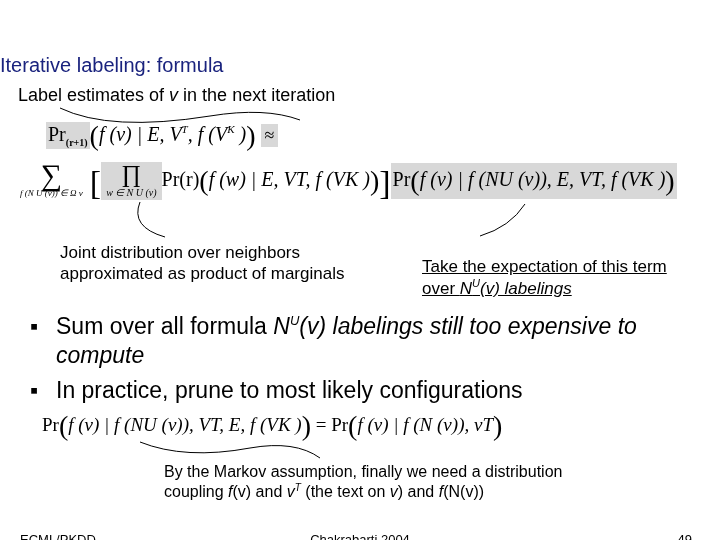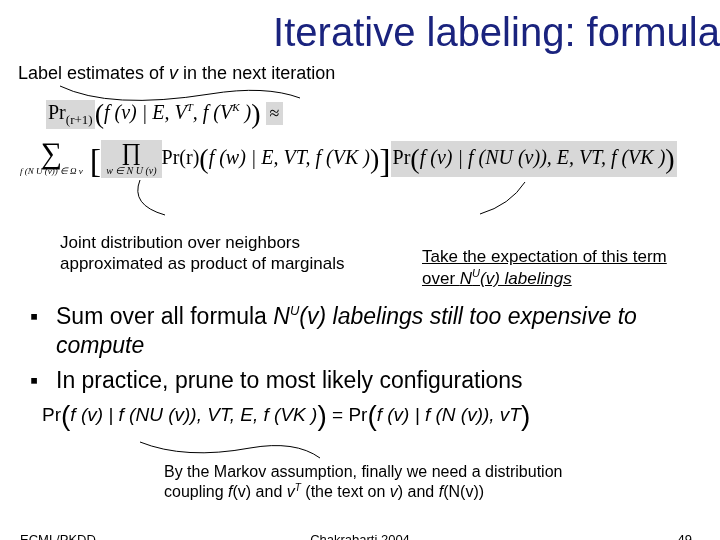--- a/index.html
+++ b/index.html
@@ -6,25 +6,26 @@
   body {
     width: 720px;
     height: 540px;
     background: #fff;
     font-family: Arial, Helvetica, sans-serif;
     position: relative;
     overflow: hidden;
     color: #000;
   }
   .title {
-    text-align: right;
-    font-size: 40px;
+    text-align: left;
+    font-size: 20px;
     color: #1a237e;
     padding-top: 10px;
     font-weight: normal;
+    margin-top: 44px;
   }
   .subhead {
     font-size: 18px;
     padding: 8px 0 0 18px;
   }
   .subhead .ital { font-style: italic; }
 
   .formula-area {
     position: relative;
     height: 130px;
@@ -36,21 +37,21 @@
   }
 
   
   .form-line1 {
     position: absolute;
     left: 46px;
     top: 8px;
     font-family: "Times New Roman", serif;
     font-size: 20px;
   }
-  .form-line1 .sub { font-size: 13px; vertical-align: sub; }
+  .form-line1 .sub { font-size: 10px; vertical-align: sub; font-weight: bold; }
   .form-line1 .sup { font-size: 11px; vertical-align: super; }
   .bigparen { font-size: 28px; vertical-align: -4px; }
 
   
   .form-line2 {
     position: absolute;
     left: 20px;
     top: 50px;
     font-family: "Times New Roman", serif;
     font-size: 20px;
@@ -77,21 +78,20 @@
   
   .connector {
     position: absolute;
     overflow: visible;
     pointer-events: none;
   }
 
   .annotations {
     position: relative;
     height: 64px;
-    margin-top: 12px;
   }
   .annot-left {
     position: absolute;
     left: 60px;
     top: 0;
     width: 330px;
     font-size: 17px;
     line-height: 1.25;
   }
   .annot-right {
@@ -115,21 +115,21 @@
     line-height: 1.25;
     margin-bottom: 6px;
   }
   .bullets .mark { width: 26px; flex: none; }
   .bullets .ital { font-style: italic; }
   .bullets .supU { font-size: 13px; vertical-align: super; font-style: italic; }
 
   .formula3 {
     position: relative;
     margin: 4px 0 0 42px;
-    font-family: Liberation Sans, sans-serif;
+    font-family: Liberation Serif, serif;
     font-size: 19px;
     white-space: nowrap;
   }
 
   .bottom-annot {
     position: absolute;
     left: 164px;
     top: 462px;
     width: 460px;
     font-size: 16px;

